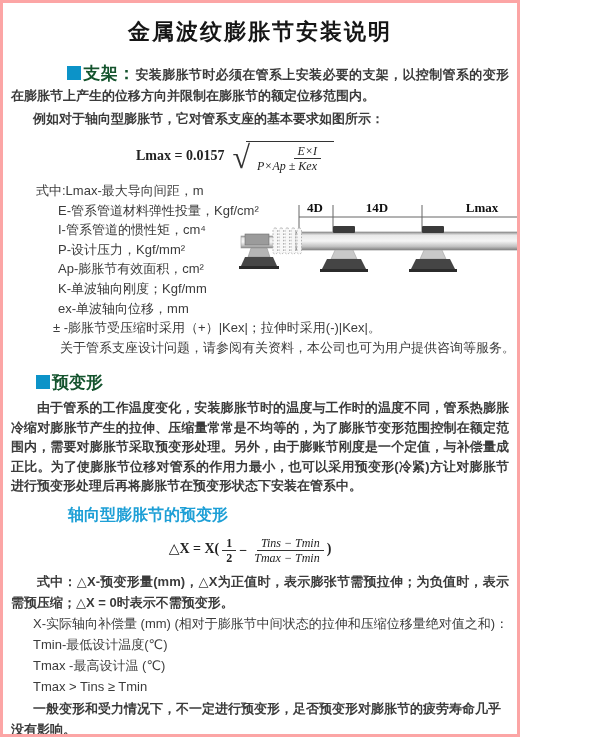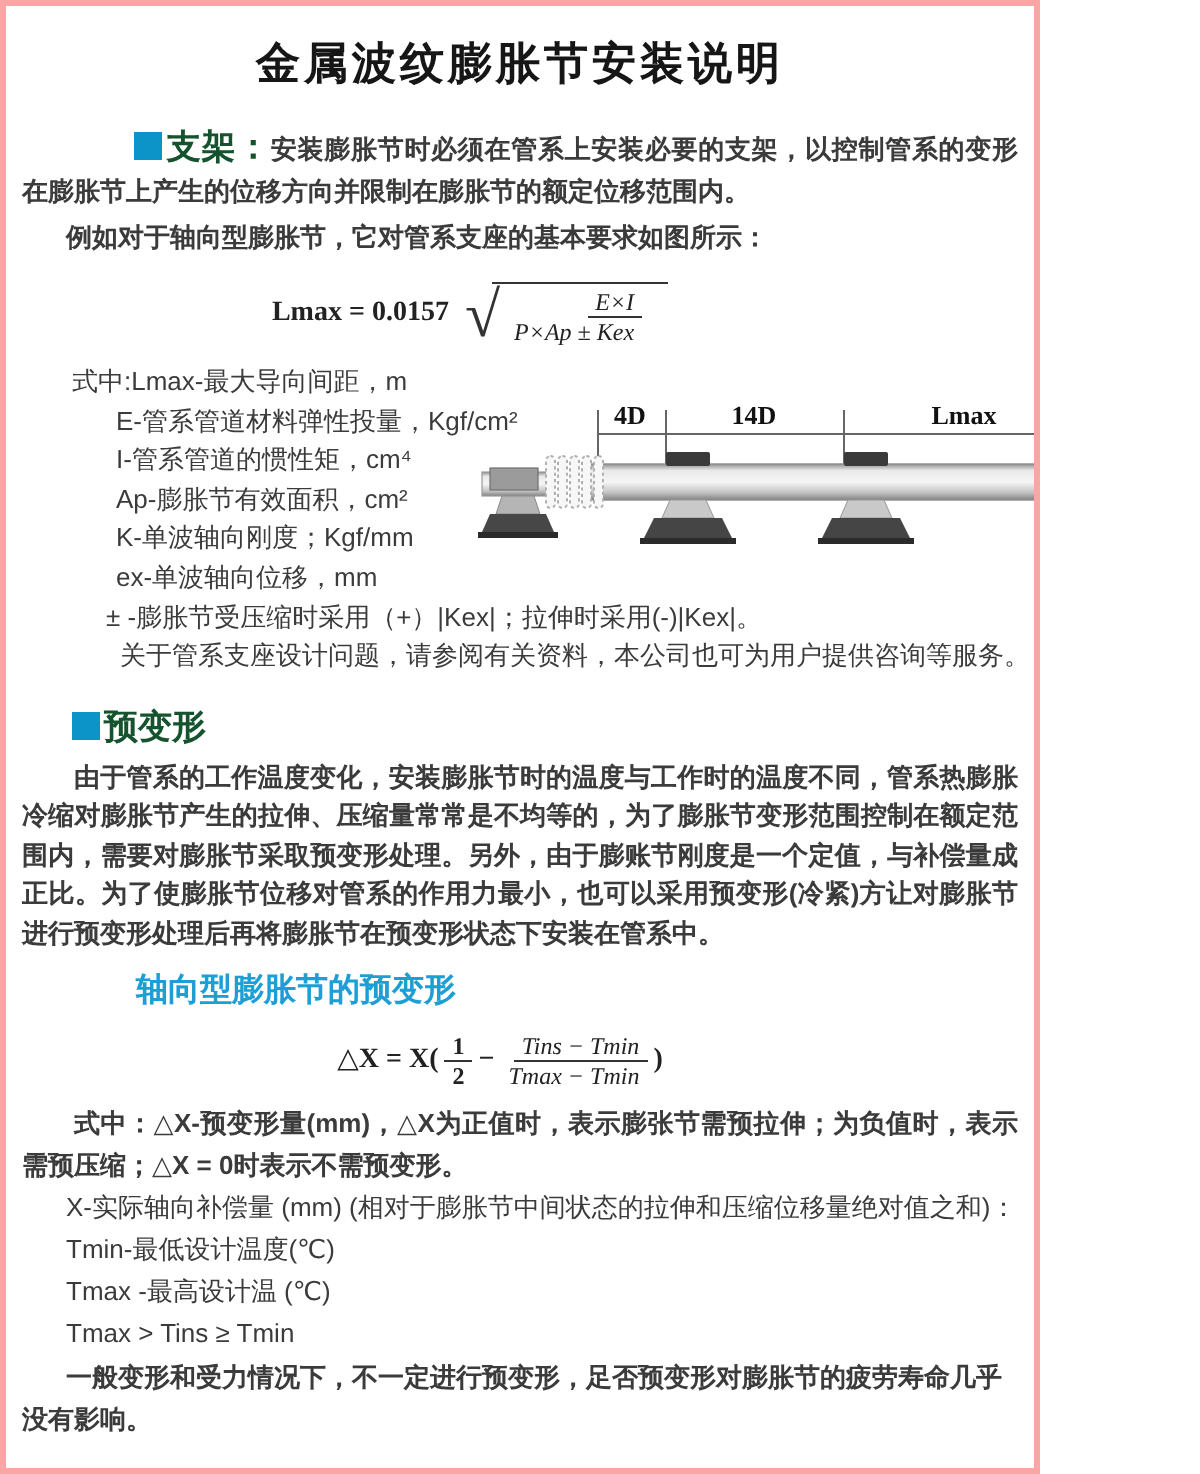--- a/index.html
+++ b/index.html
@@ -97,20 +97,21 @@
     <span class="f-bold">Lmax = 0.0157</span><span class="radical">√</span><span class="radicand"><span class="frac it">
           <span class="num">E×I</span>
           <span class="den">P×Ap ± Kex</span>
         </span></span>
   </div>
 
   <div class="defs">
     <div class="d-first">式中:Lmax-最大导向间距，m</div>
     <div class="d-var">E-管系管道材料弹性投量，Kgf/cm²</div>
     <div class="d-var">I-管系管道的惯性矩，cm⁴</div>
+    <div class="d-var">P-设计压力，Kgf/mm²</div>
     <div class="d-var">Ap-膨胀节有效面积，cm²</div>
     <div class="d-var">K-单波轴向刚度；Kgf/mm</div>
     <div class="d-var">ex-单波轴向位移，mm</div>
     <div class="d-pm">± -膨胀节受压缩时采用（+）|Kex|；拉伸时采用(-)|Kex|。</div>
     <div class="d-note">关于管系支座设计问题，请参阅有关资料，本公司也可为用户提供咨询等服务。</div>
   </div>
 
   <svg class="diagram" viewBox="0 0 364 100">
     <defs>
       <linearGradient id="pg" x1="0" y1="0" x2="0" y2="1">

